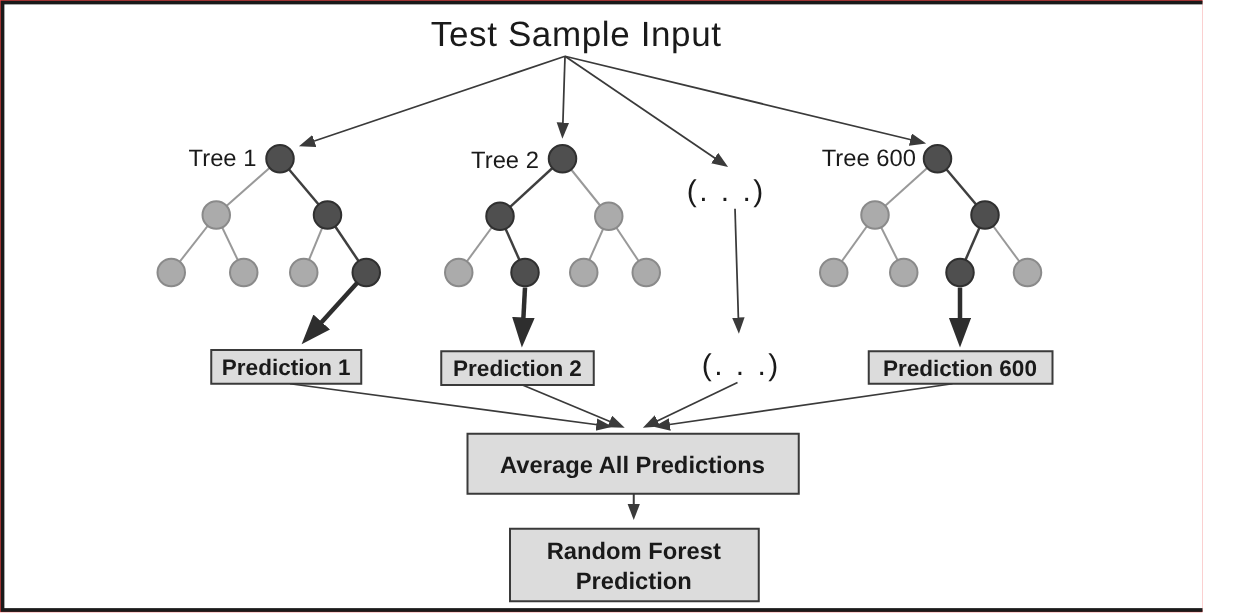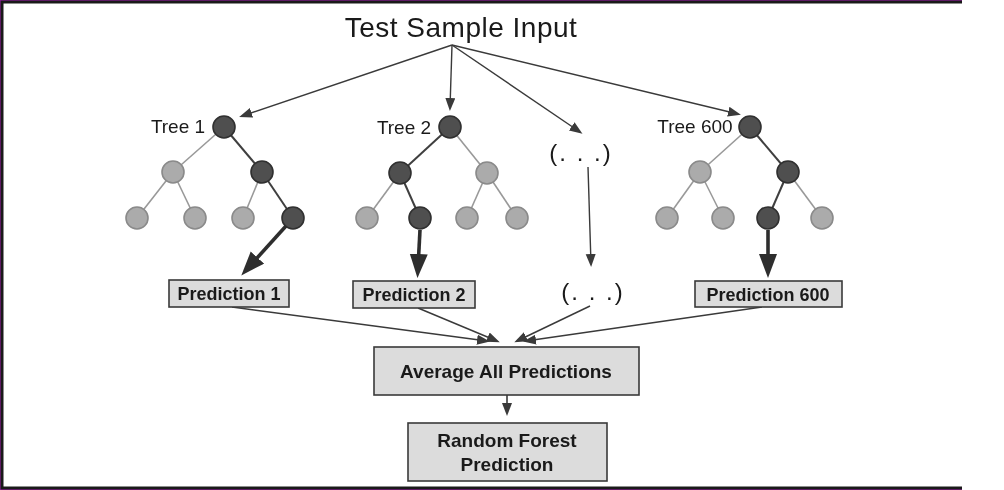--- a/index.html
+++ b/index.html
@@ -1,19 +1,19 @@
 <!DOCTYPE html>
 <html><head>
 <meta charset="utf-8">
 <style>
   html,body{margin:0;padding:0;background:#ffffff;}
   .canvas{
     position:relative;
     width:962px;height:490px;
-    background:#a21caf;
+    background:#ef4444;
     font-family:"Liberation Sans","DejaVu Sans",sans-serif;
     overflow:hidden;
   }
   svg{position:absolute;left:0;top:0;}
   text{fill:#1a1a1a;}
   .title-text{font-size:28px;font-weight:400;letter-spacing:0.5px;}
   .tree-label{font-size:19px;font-weight:400;}
   .ellipsis-text{font-size:24px;font-weight:400;letter-spacing:2px;}
   .box-label{font-size:18px;font-weight:700;}
   .box-label-lg{font-size:19px;font-weight:700;}

